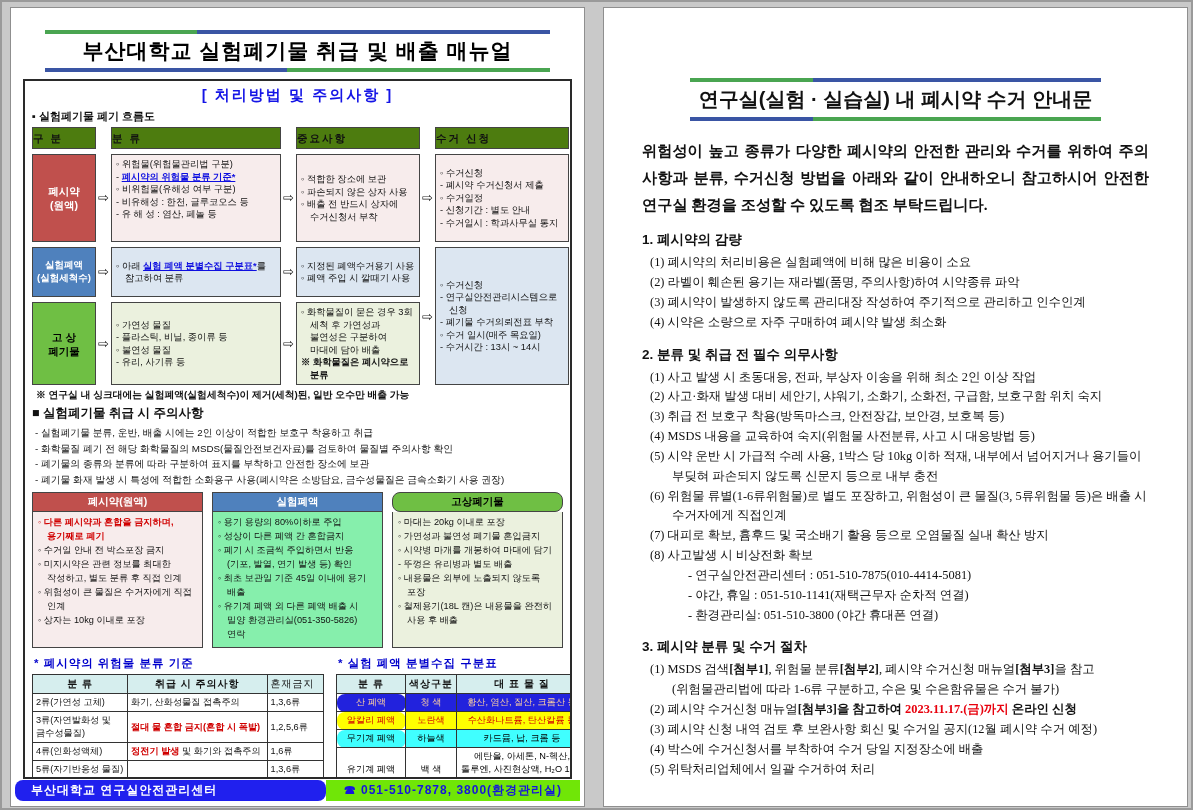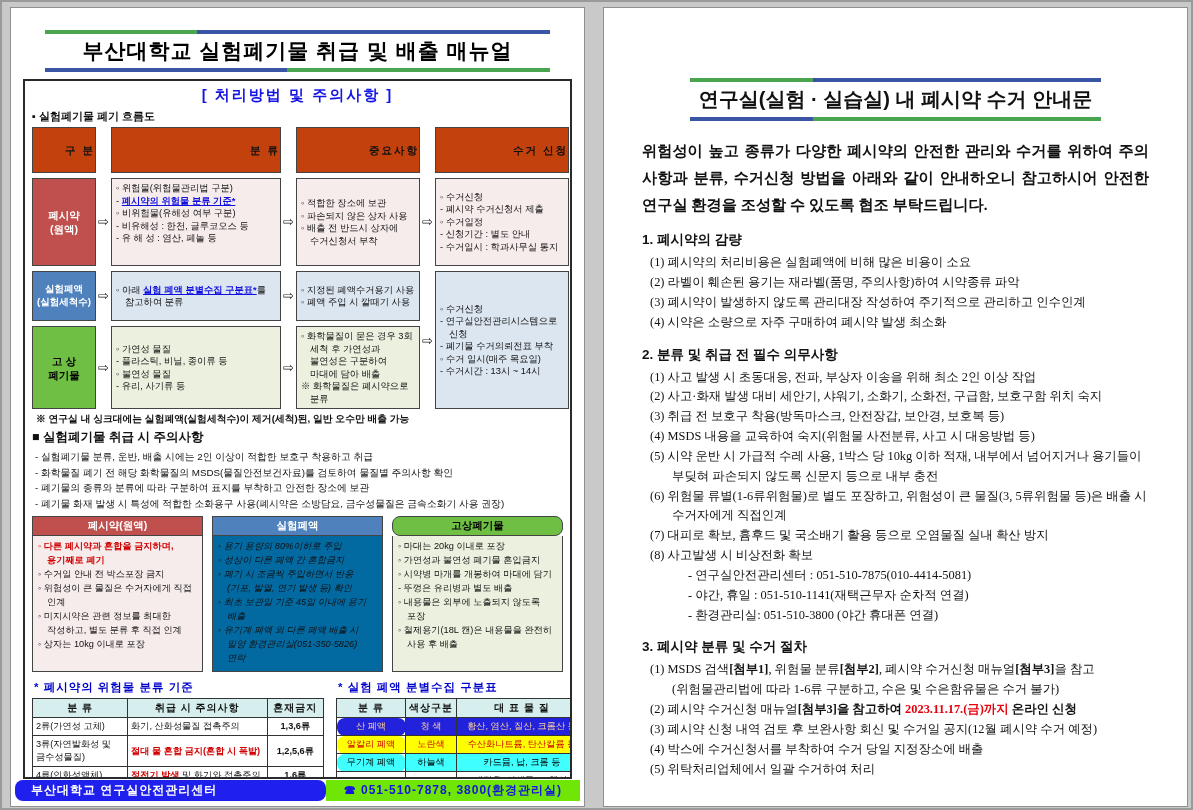--- a/index.html
+++ b/index.html
@@ -22,65 +22,65 @@
 
   
   .ltitle-wrap{width:505px;margin:22px auto 0;}
   .ltitle{font-size:21px;font-weight:bold;text-align:center;letter-spacing:1px;padding:3px 0;color:#000;}
   .main-box{margin:7px 12px 0;border:2px solid #2a2a2a;height:700px;box-sizing:border-box;padding:3px 7px;overflow:hidden;position:relative;}
   .proc-title{text-align:center;color:#1414e6;font-weight:bold;font-size:15px;letter-spacing:2px;padding:2px 0 3px;}
   .flow-title{font-size:11px;font-weight:bold;margin:1px 0 3px;}
 
   .flow{display:grid;grid-template-columns:64px 15px 170px 15px 124px 15px 134px;row-gap:5px;
         font-size:9.3px;line-height:1.35;word-break:keep-all;}
-  .fh{background:#c2410c;border:1px solid #444;font-weight:bold;text-align:right;font-size:10.5px;
-      padding:15px 0;letter-spacing:2px;}
+  .fh{background:#4d7c0f;border:1px solid #444;font-weight:bold;text-align:left;font-size:10.5px;
+      padding:3px 0;letter-spacing:2px;}
   .flabel{border:1px solid #444;display:flex;flex-direction:column;justify-content:center;align-items:center;
       font-weight:bold;font-size:10.5px;line-height:1.35;text-align:center;}
   .lab-red{background:#c0504d;color:#fff;}
   .lab-blue{background:#4f81bd;color:#fff;font-size:9.5px;}
   .lab-green{background:#6fbf44;color:#000;}
   .fcell{border:1px solid #444;padding:3px 4px;}
   .cell-pink{background:#f7ecec;}
   .cell-blue{background:#dce6f1;}
   .cell-green{background:#ebf1de;}
   .farrow{display:flex;align-items:center;justify-content:center;font-size:13px;color:#222;}
   .g1{grid-column:1;} .g2{grid-column:2;} .g3{grid-column:3;} .g4{grid-column:4;}
   .g5{grid-column:5;} .g6{grid-column:6;} .g7{grid-column:7;}
   .span2{grid-row:span 2;}
   .r1min{min-height:86px;} .r2min{min-height:48px;} .r3min{min-height:62px;}
   .flink{color:#0f0fe0;font-weight:bold;text-decoration:underline;}
-  .fbold{font-weight:normal;}
+  .fbold{font-weight:bold;}
   .fcell .ln{padding-left:9px;text-indent:-9px;}
   .colcell{display:flex;flex-direction:column;justify-content:center;}
 
   .sink-note{font-size:9.8px;font-weight:bold;margin:4px 0 3px 4px;word-break:keep-all;}
   .c-title{font-size:12.5px;font-weight:bold;margin:3px 0 3px 0;}
   .c-item{font-size:9.8px;line-height:1.58;margin-left:3px;word-break:keep-all;}
 
   .boxes{display:flex;gap:9px;margin-top:5px;}
   .wbox{flex:1;}
   .wbox .hd{border:1px solid #444;text-align:center;font-weight:bold;font-size:10.5px;padding:2px 0;}
   .hd-red{background:#c0504d;color:#fff;}
   .hd-blue{background:#4f81bd;color:#fff;}
   .hd-green{background:#6fbf44;color:#000;border-radius:8px;}
   .wbox .bd{border:1px solid #444;border-top:none;min-height:136px;padding:4px 5px;font-size:9.2px;line-height:1.52;word-break:keep-all;box-sizing:border-box;}
   .bd-pink{background:#f7ecec;}
-  .bd-blue{background:#0369a1;font-style:italic;}
+  .bd-blue{background:#86efac;}
   .bd-green{background:#ebf1de;}
   .bd div{padding-left:9px;text-indent:-9px;}
   .hl-red{color:#d00000;font-weight:bold;}
 
   .tables{display:flex;gap:12px;margin-top:6px;}
   .ttitle{color:#0000cc;font-weight:bold;font-size:11.5px;margin:2px 0 3px 2px;letter-spacing:1px;}
   table{border-collapse:collapse;font-size:9.2px;word-break:keep-all;}
   td,th{border:1px solid #333;padding:2px 3px;}
   th{background:#d6eeee;font-size:10px;letter-spacing:1px;}
   .t1{width:292px;} .t2{width:252px;}
-  .t1 .warn{width:142px;} .t1 .ban{width:50px;font-weight:bold;text-align:center;margin-left:44px;}
+  .t1 .warn{width:142px;} .t1 .ban{width:50px;font-weight:normal;text-align:left;margin-left:44px;}
   .t1 .nm{width:92px;}
   .rb{color:#d00000;font-weight:bold;}
   .t2 td{text-align:center;}
   .t2 .nm{text-align:center;width:62px;border-radius:8px;}
   .rw-acid td{background:#2222dd;color:#ffd2a0;}
   .rw-alk td{background:#ffff00;color:#d00000;}
   .rw-inorg td{background:#40ffff;color:#000;}
   .rw-org td{background:#ffffff;color:#000;}
 
   .lfooter{position:absolute;left:4px;right:4px;bottom:5px;display:flex;height:21px;font-weight:bold;font-size:12px;}
@@ -206,22 +206,22 @@
         <div class="c-item">- 폐기물의 종류와 분류에 따라 구분하여 표지를 부착하고 안전한 장소에 보관</div>
         <div class="c-item">- 폐기물 화재 발생 시 특성에 적합한 소화용구 사용(폐시약은 소방담요, 금수성물질은 금속소화기 사용 권장)</div>
       </div>
 
       <div class="boxes">
         <div class="wbox">
           <div class="hd hd-red">폐시약(원액)</div>
           <div class="bd bd-pink">
             <div class="hl-red">◦ 다른 폐시약과 혼합을 금지하며, 용기째로 폐기</div>
             <div>◦ 수거일 안내 전 박스포장 금지</div>
+            <div>◦ 미지시약은 관련 정보를 최대한 작성하고, 별도 분류 후 직접 인계</div>
             <div>◦ 위험성이 큰 물질은 수거자에게 직접 인계</div>
-            <div>◦ 미지시약은 관련 정보를 최대한 작성하고, 별도 분류 후 직접 인계</div>
             <div>◦ 상자는 10kg 이내로 포장</div>
           </div>
         </div>
         <div class="wbox">
           <div class="hd hd-blue">실험폐액</div>
           <div class="bd bd-blue">
             <div>◦ 용기 용량의 80%이하로 주입</div>
             <div>◦ 성상이 다른 폐액 간 혼합금지</div>
             <div>◦ 폐기 시 조금씩 주입하면서 반응(기포, 발열, 연기 발생 등) 확인</div>
             <div>◦ 최초 보관일 기준 45일 이내에 용기 배출</div>

